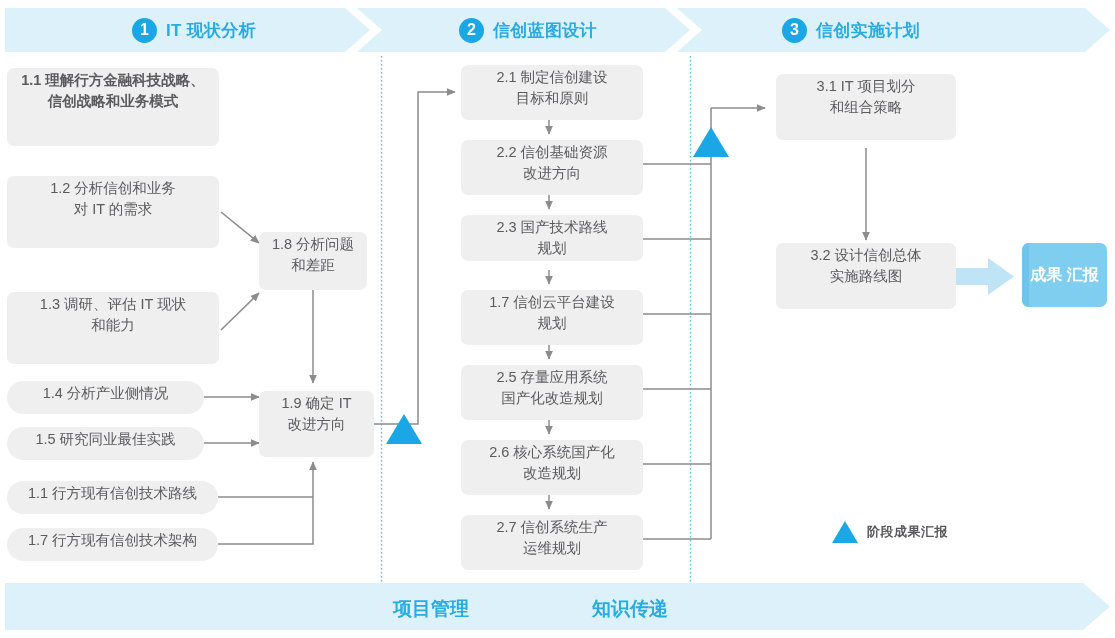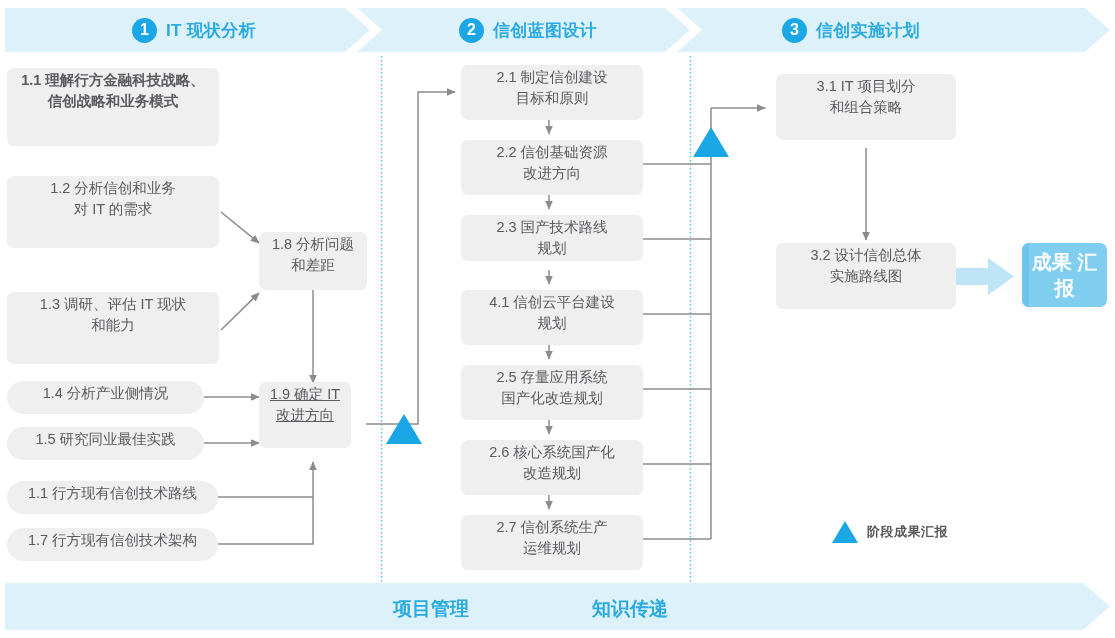--- a/index.html
+++ b/index.html
@@ -61,21 +61,21 @@
     box-sizing:border-box;
   }
   .box span{display:block;}
   
   .result-box{
     position:absolute;
     background:#7FCEEF;
     border-radius:7px;
     color:#ffffff;
     font-weight:bold;
-    font-size:20px;
+    font-size:16px;
     line-height:1.3;
     display:flex;
     align-items:center;
     justify-content:center;
     text-align:center;
     box-sizing:border-box;
   }
   .result-box::before{
     content:"";
     position:absolute;left:0;top:0;bottom:0;width:7px;
@@ -232,21 +232,21 @@
     <span>1.7 行方现有信创技术架构</span>
   </div>
 
   <div class="box" style="left:259px; top:232px; width:108px; height:58px;">
     <span>
       <span>1.8 分析问题</span>
       <span>和差距</span>
     </span>
   </div>
 
-  <div class="box" style="left:259px; top:382px; width:92px; height:66px;text-decoration:underline;">
+  <div class="box" style="left:259px; top:391px; width:115px; height:66px;">
     <span>
       <span>1.9 确定 IT</span>
       <span>改进方向</span>
     </span>
   </div>
 
   <div class="box" style="left:461px; top:65px;  width:182px; height:55px;">
     <span>
       <span>2.1 制定信创建设</span>
       <span>目标和原则</span>
@@ -259,21 +259,21 @@
     </span>
   </div>
   <div class="box" style="left:461px; top:215px; width:182px; height:46px;">
     <span>
       <span>2.3 国产技术路线</span>
       <span>规划</span>
     </span>
   </div>
   <div class="box" style="left:461px; top:290px; width:182px; height:55px;">
     <span>
-      <span>4.1 信创云平台建设</span>
+      <span>1.7 信创云平台建设</span>
       <span>规划</span>
     </span>
   </div>
   <div class="box" style="left:461px; top:365px; width:182px; height:55px;">
     <span>
       <span>2.5 存量应用系统</span>
       <span>国产化改造规划</span>
     </span>
   </div>
   <div class="box" style="left:461px; top:440px; width:182px; height:55px;">

